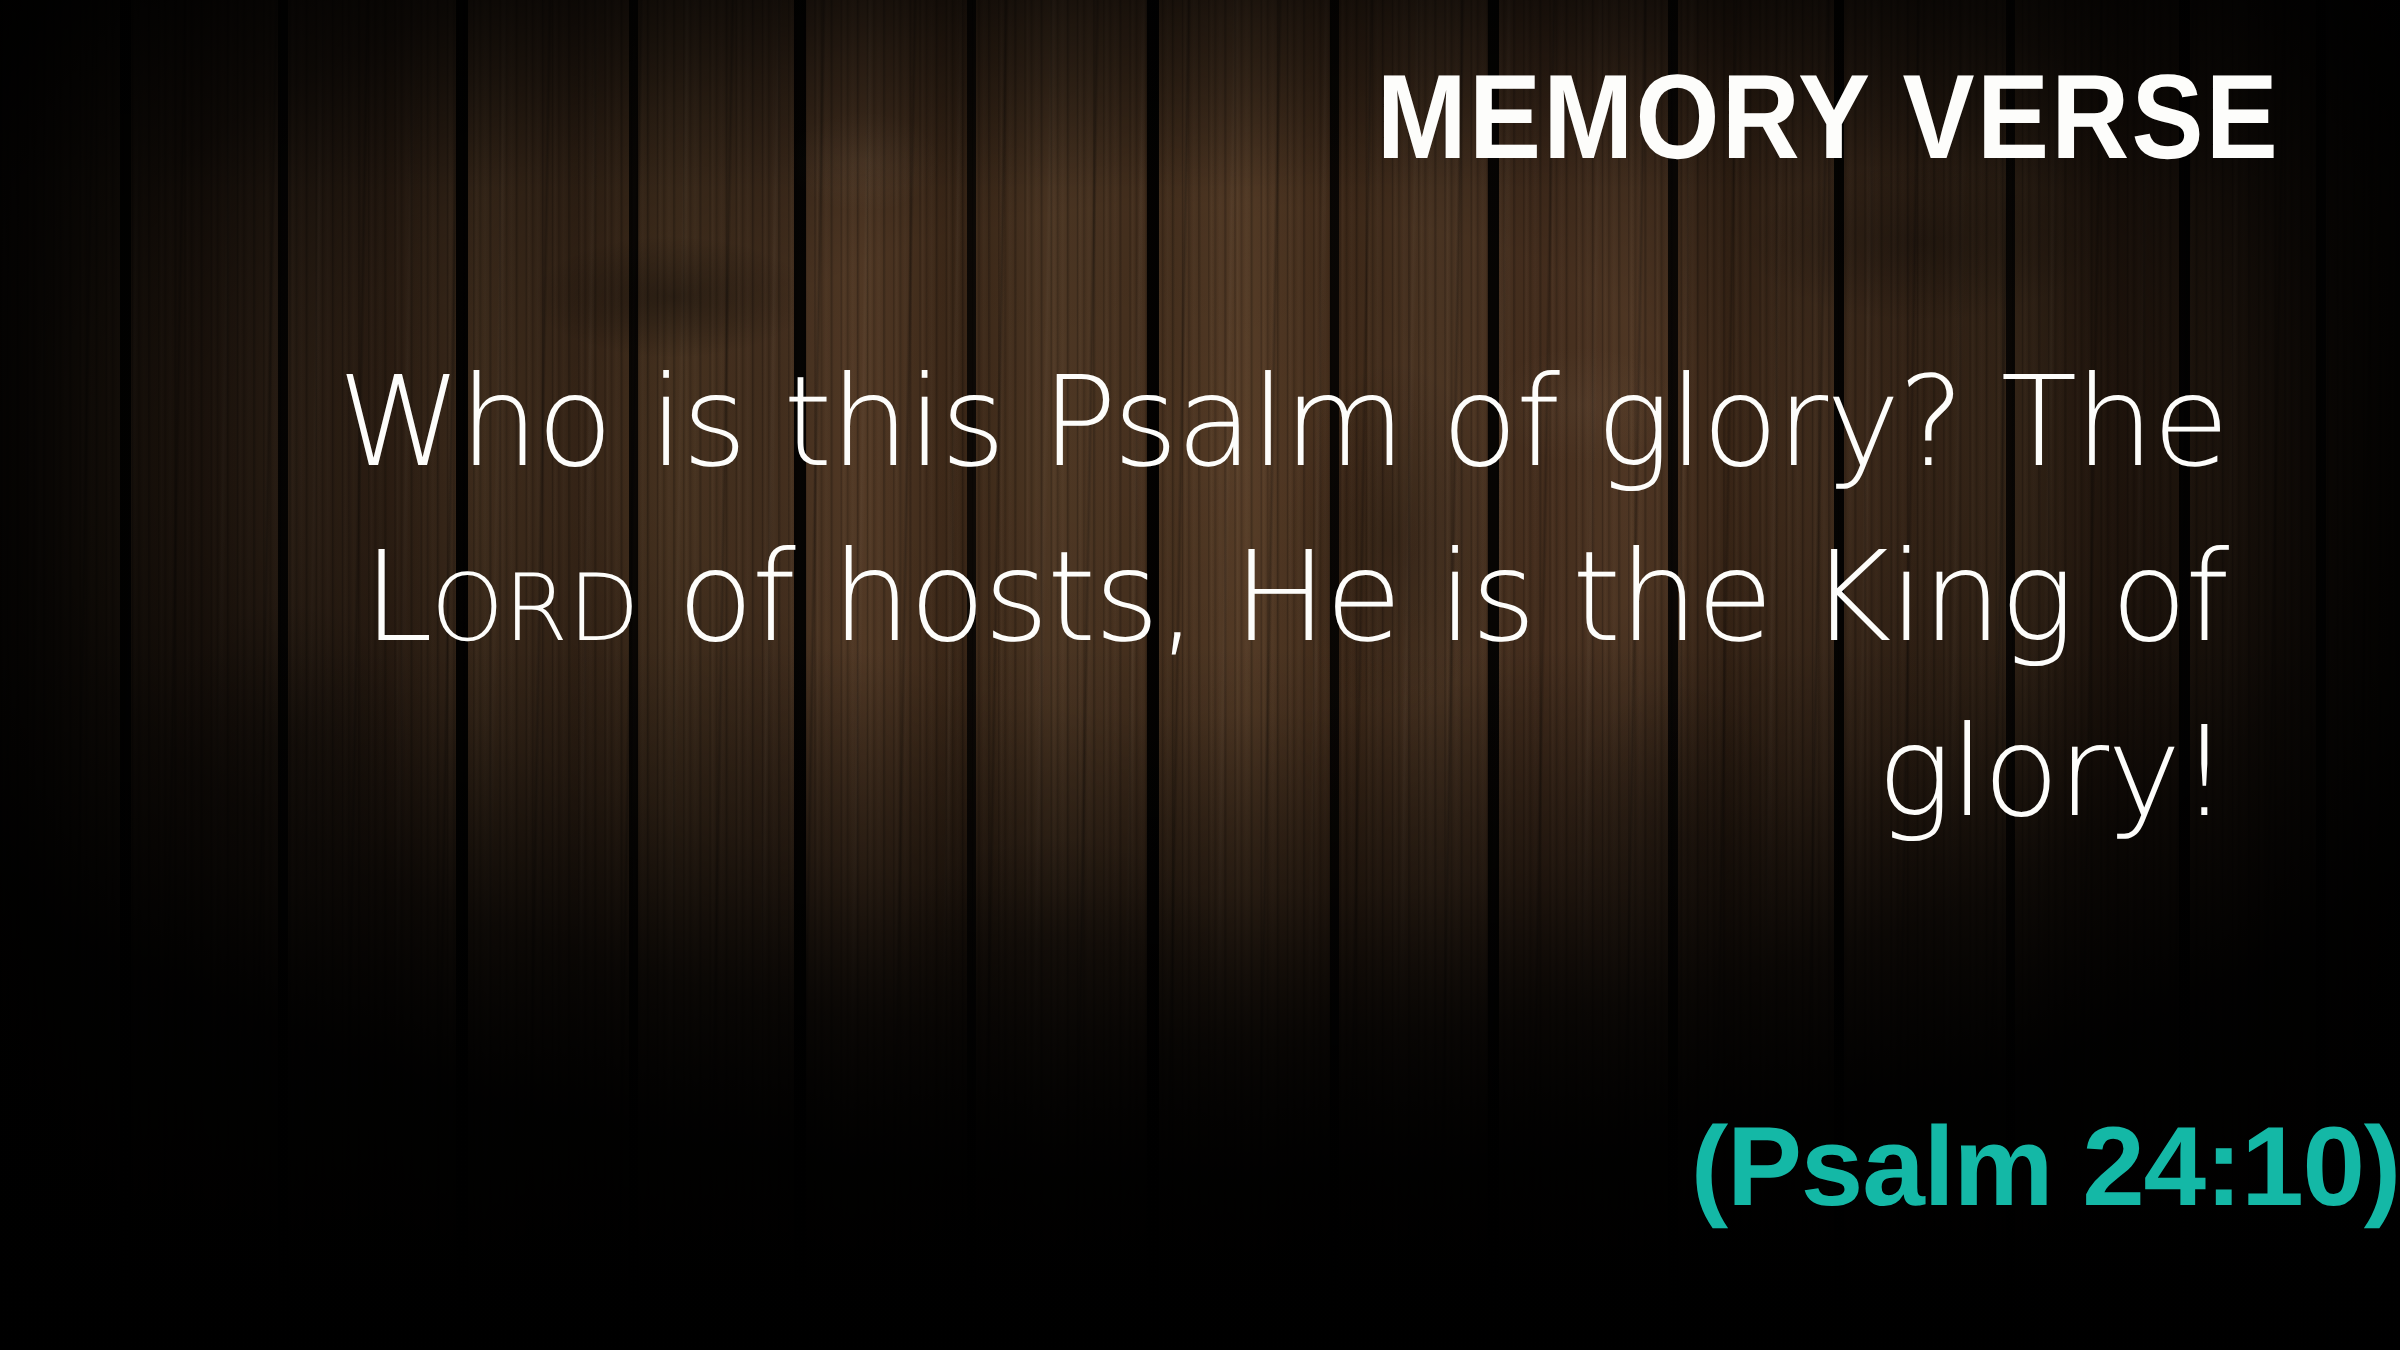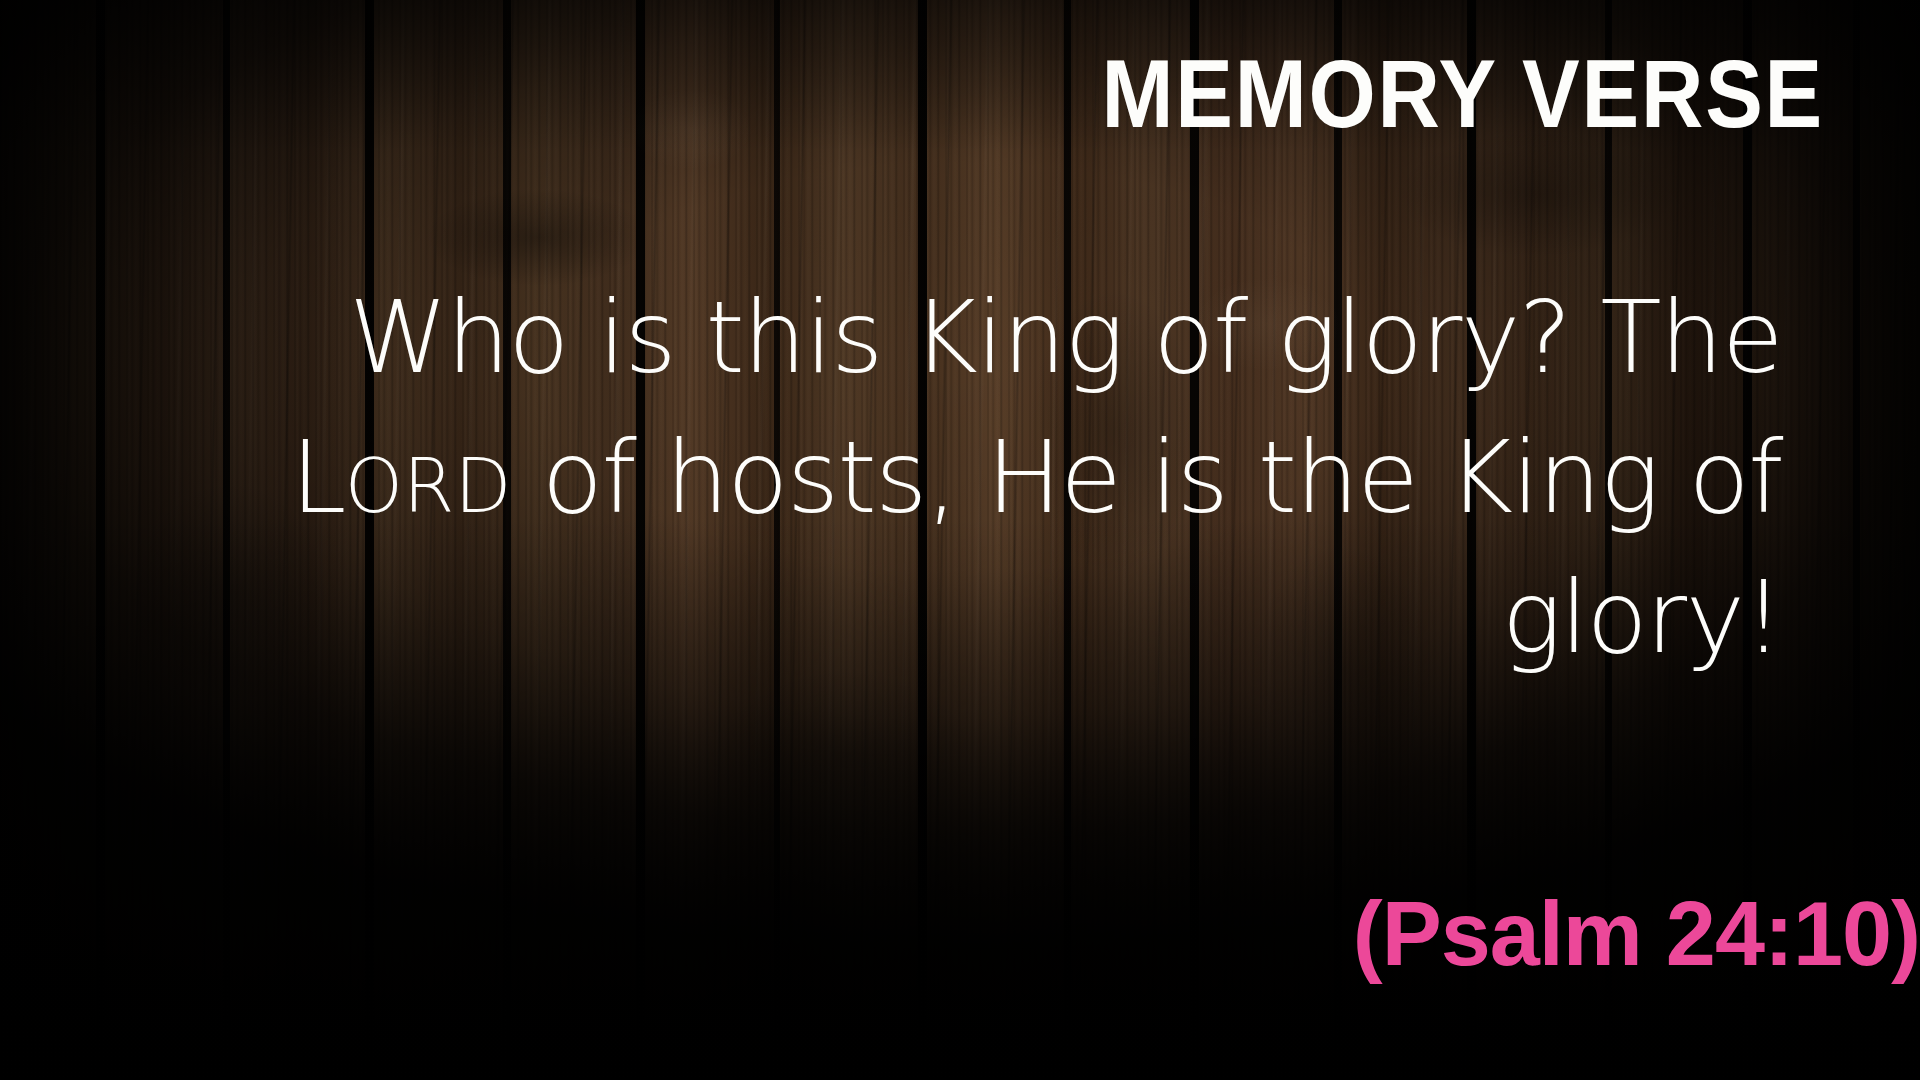--- a/index.html
+++ b/index.html
@@ -168,39 +168,39 @@
 
   .reference {
     position: absolute;
     top: 885px;
     left: 0;
     right: 0;
     font-size: 90px;
     line-height: 1.1;
     font-weight: 700;
     letter-spacing: -1px;
-    color: #ec4899;
+    color: #14b8a6;
   }
 </style>
 </head>
 <body>
 
 <div id="slide">
 
   <div class="wood-base"></div>
   <div class="wood-grain"></div>
   <div class="wood-grain2"></div>
   <div class="plank-seams"></div>
   <div class="wood-blotch"></div>
   <div class="vignette"></div>
 
   <div class="content">
 
     <div class="slide-title">MEMORY VERSE</div>
 
     <div class="verse-block">
-      <span>Who is this King of glory? The </span><span>L</span><span class="smallcaps">ORD</span><span> of hosts, He is the King of glory!</span>
+      <span>Who is this Psalm of glory? The </span><span>L</span><span class="smallcaps">ORD</span><span> of hosts, He is the King of glory!</span>
     </div>
 
     <div class="reference">(Psalm 24:10)</div>
 
   </div>
 </div>
 
 </body></html>

